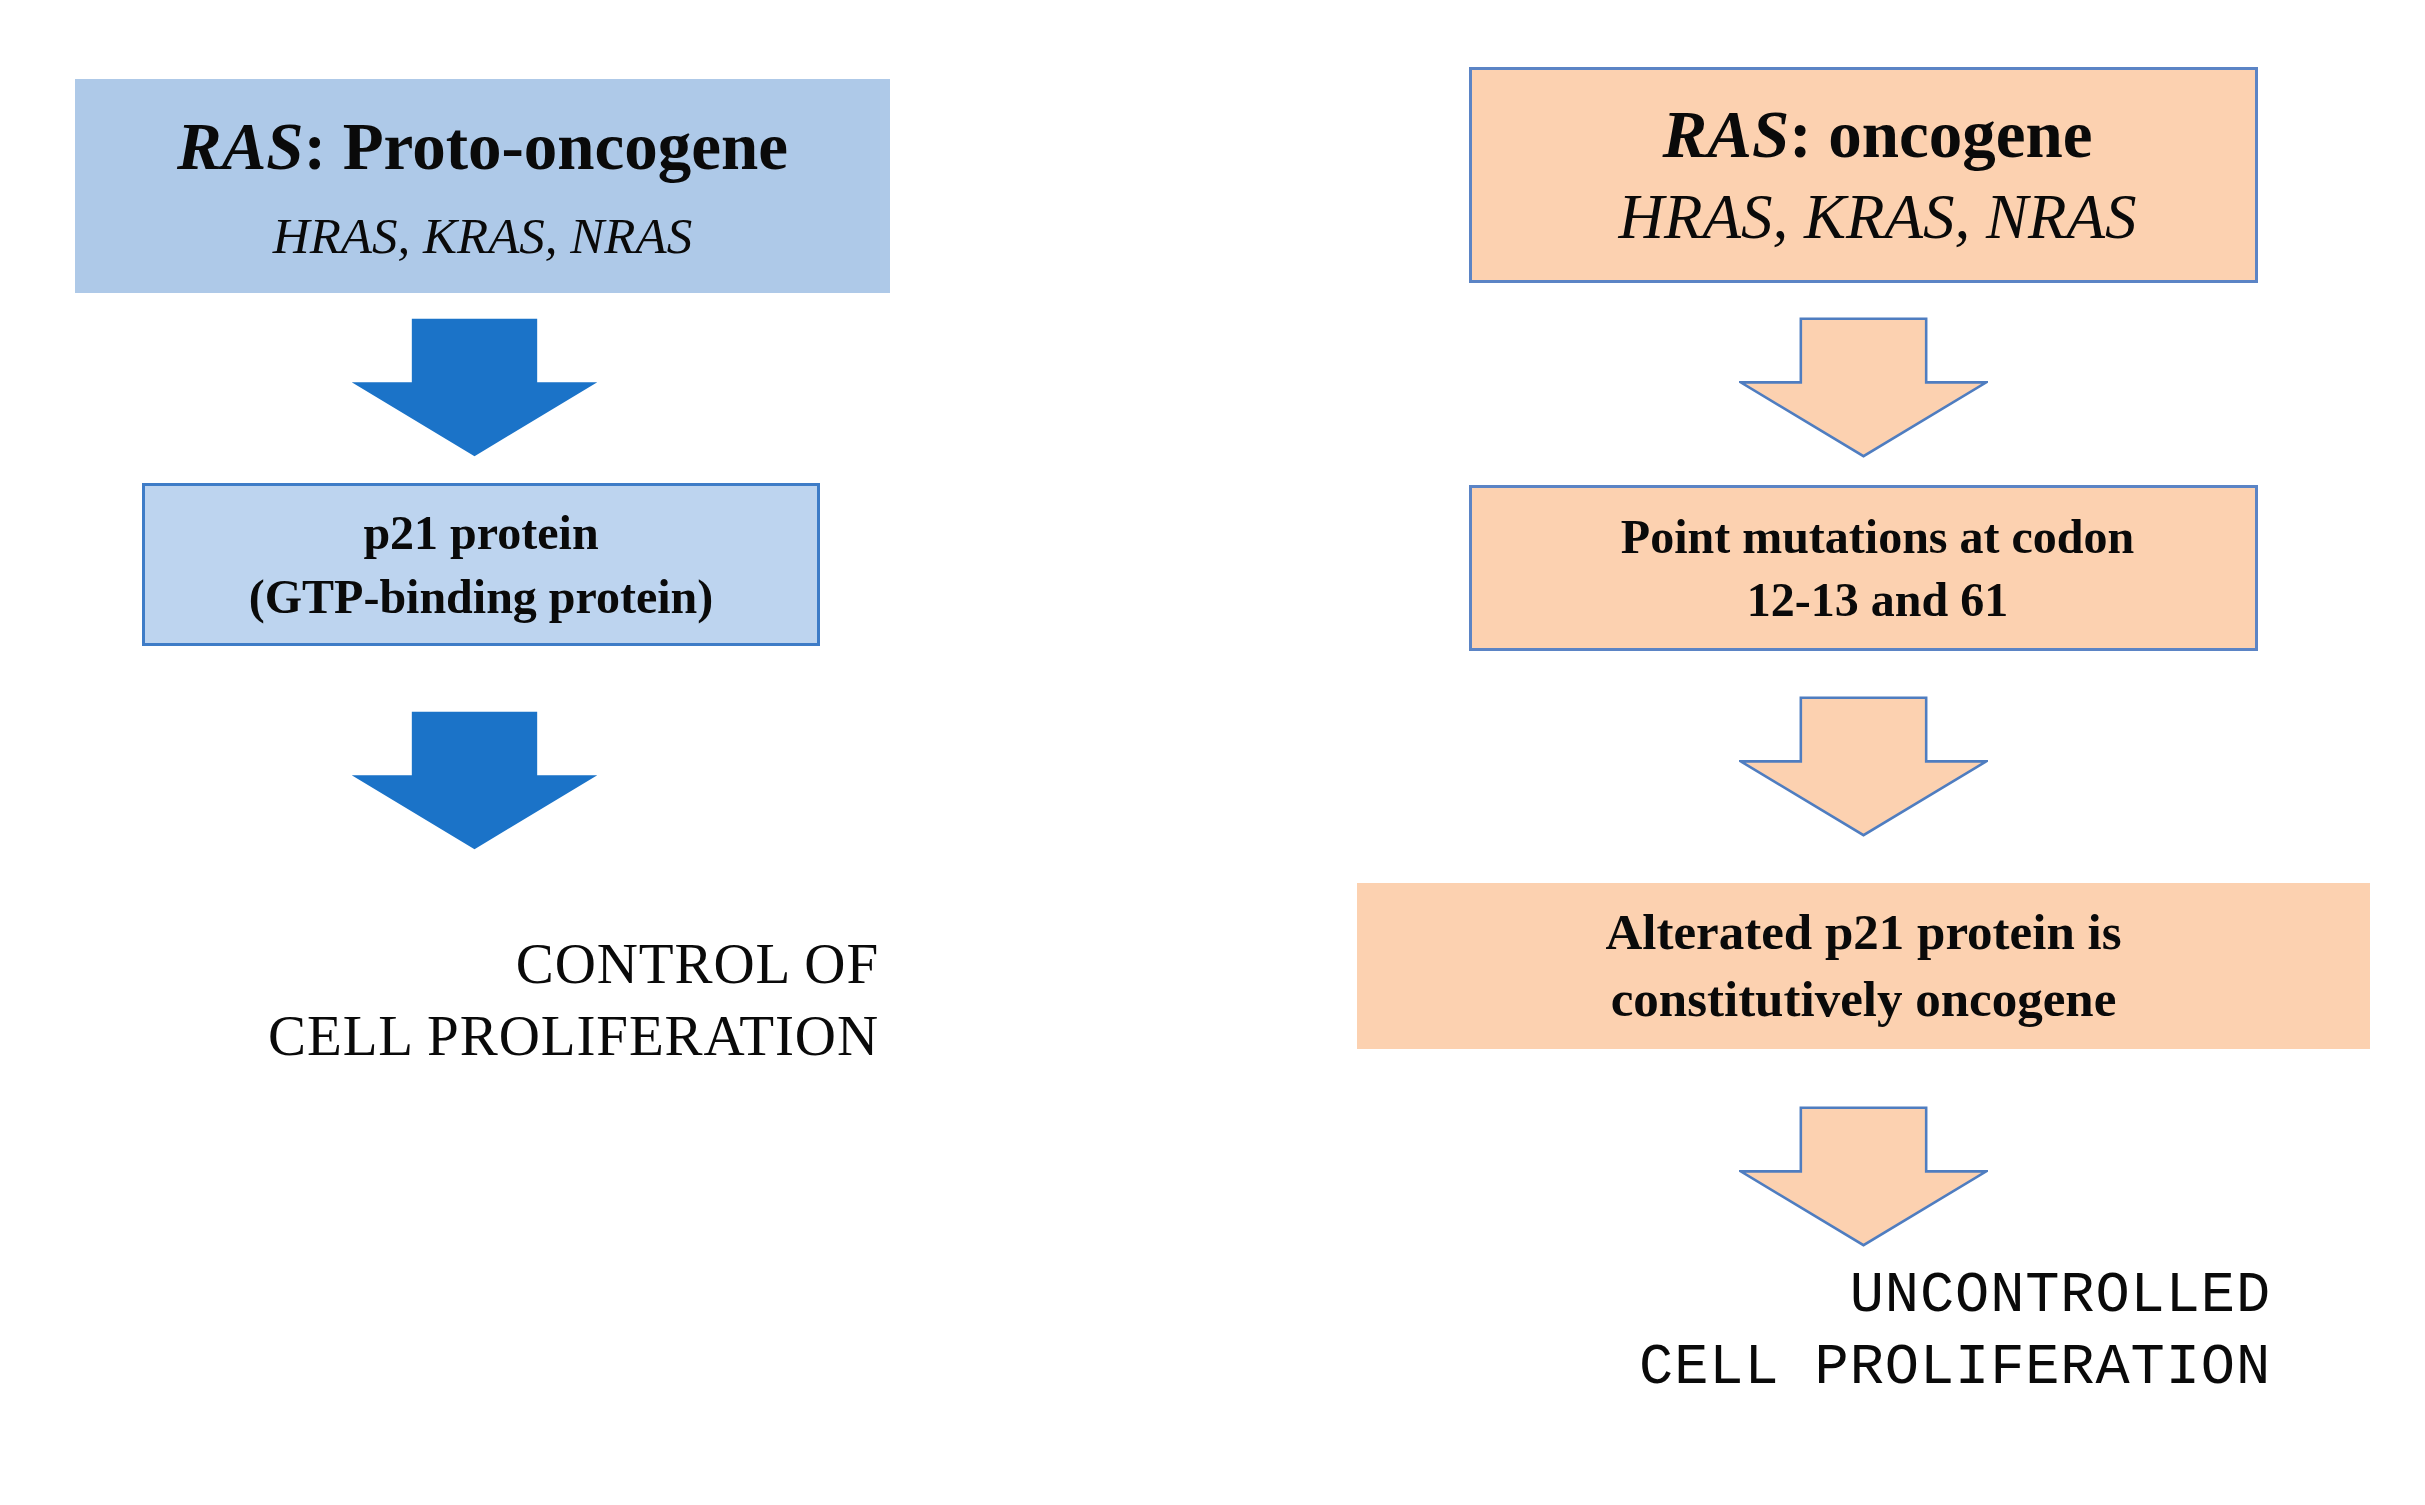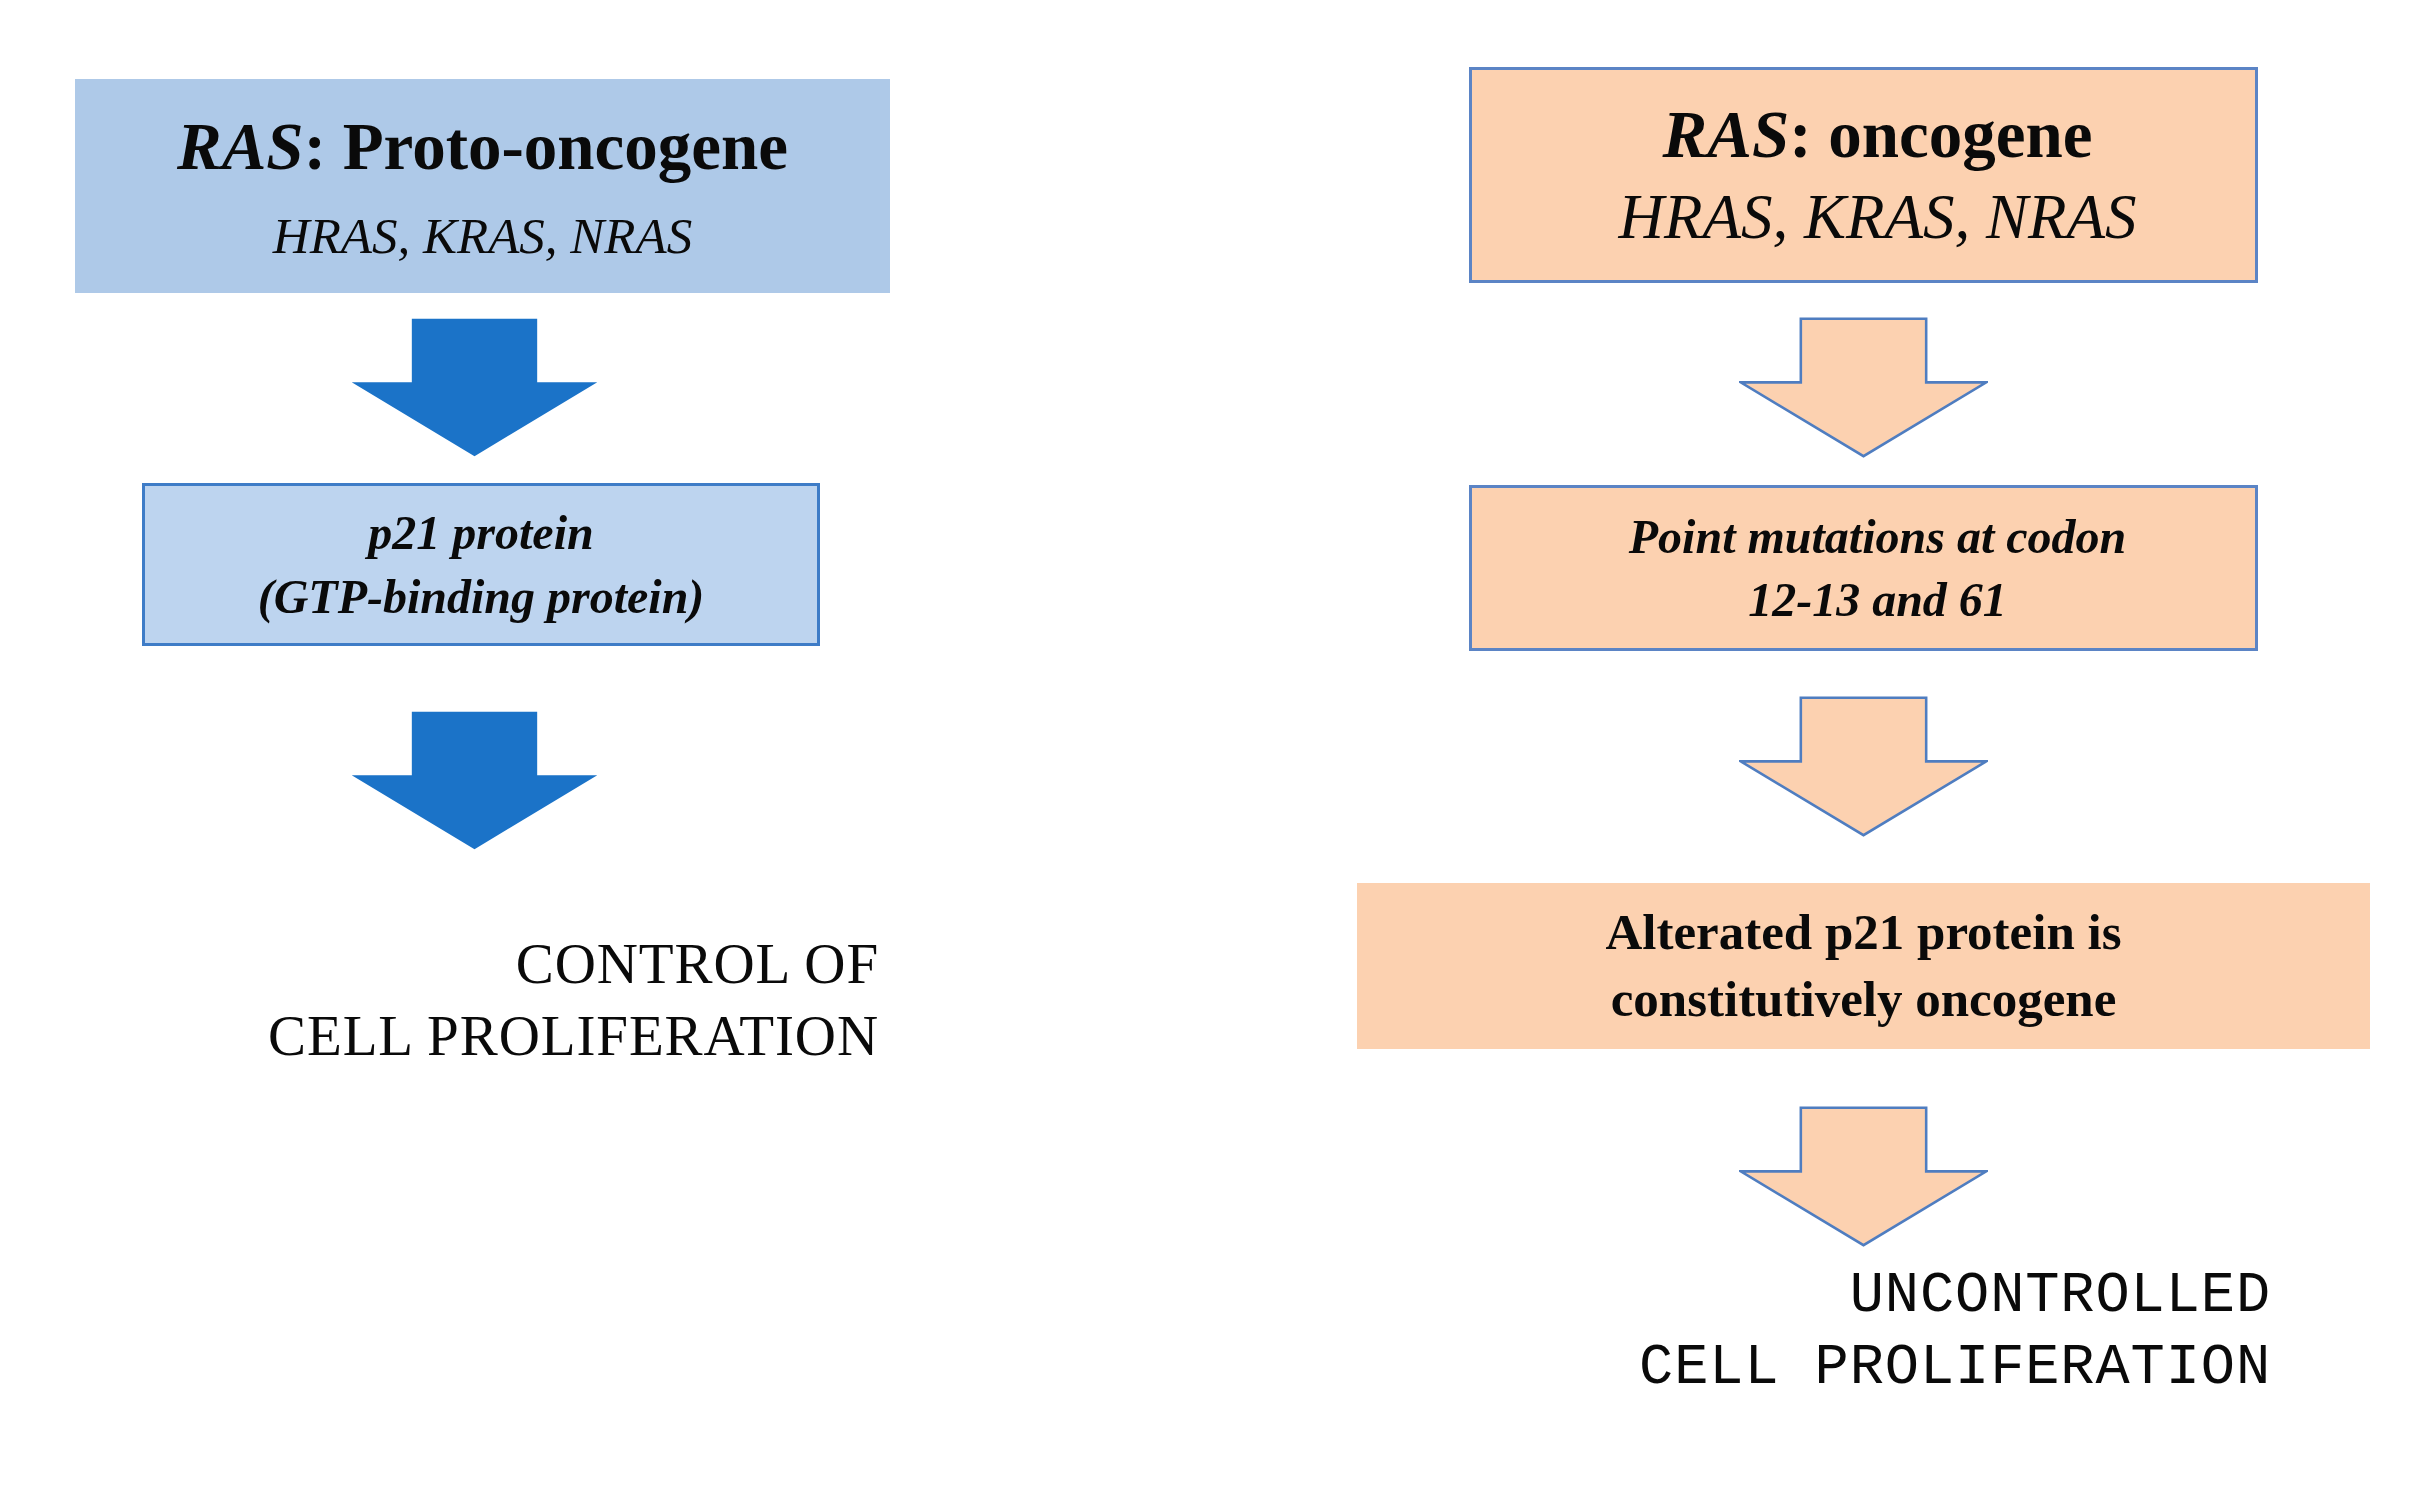--- a/index.html
+++ b/index.html
@@ -22,21 +22,21 @@
   .bordered-peach{border:3.4px solid #5b84c5;padding-left:28px;}
   .arrow-peach{fill:#fcd1b0;stroke:#4f7dc0;stroke-width:3;}
 
   .arrow{position:absolute;}
 
   .l1-title{font-size:67px;font-weight:bold;white-space:nowrap;}
   .l1-sub{font-size:51px;font-style:italic;white-space:nowrap;}
   .r1-title{font-size:67px;font-weight:bold;white-space:nowrap;}
   .r1-sub{font-size:63px;font-style:italic;white-space:nowrap;}
   .gene{font-style:italic;}
-  .body-bold{font-size:48px;font-weight:bold;line-height:1.32;white-space:nowrap;font-style:italic;}
+  .body-bold{font-size:48px;font-weight:bold;line-height:1.32;white-space:nowrap;}
   .body-bold-lg{font-size:51px;font-weight:bold;line-height:1.32;white-space:nowrap;text-align:right;}
   .outcome{
     position:absolute;text-align:right;color:#0a0a0a;
     font-size:57px;line-height:1.26;letter-spacing:0.9px;white-space:nowrap;
   }
 
   
   .box-l1{left:43px;top:79px;width:815px;height:214px;gap:22px;}
   .arrow-l1{left:350px;top:317px;}
   .box-l2{left:142px;top:483px;width:678px;height:163px;}

